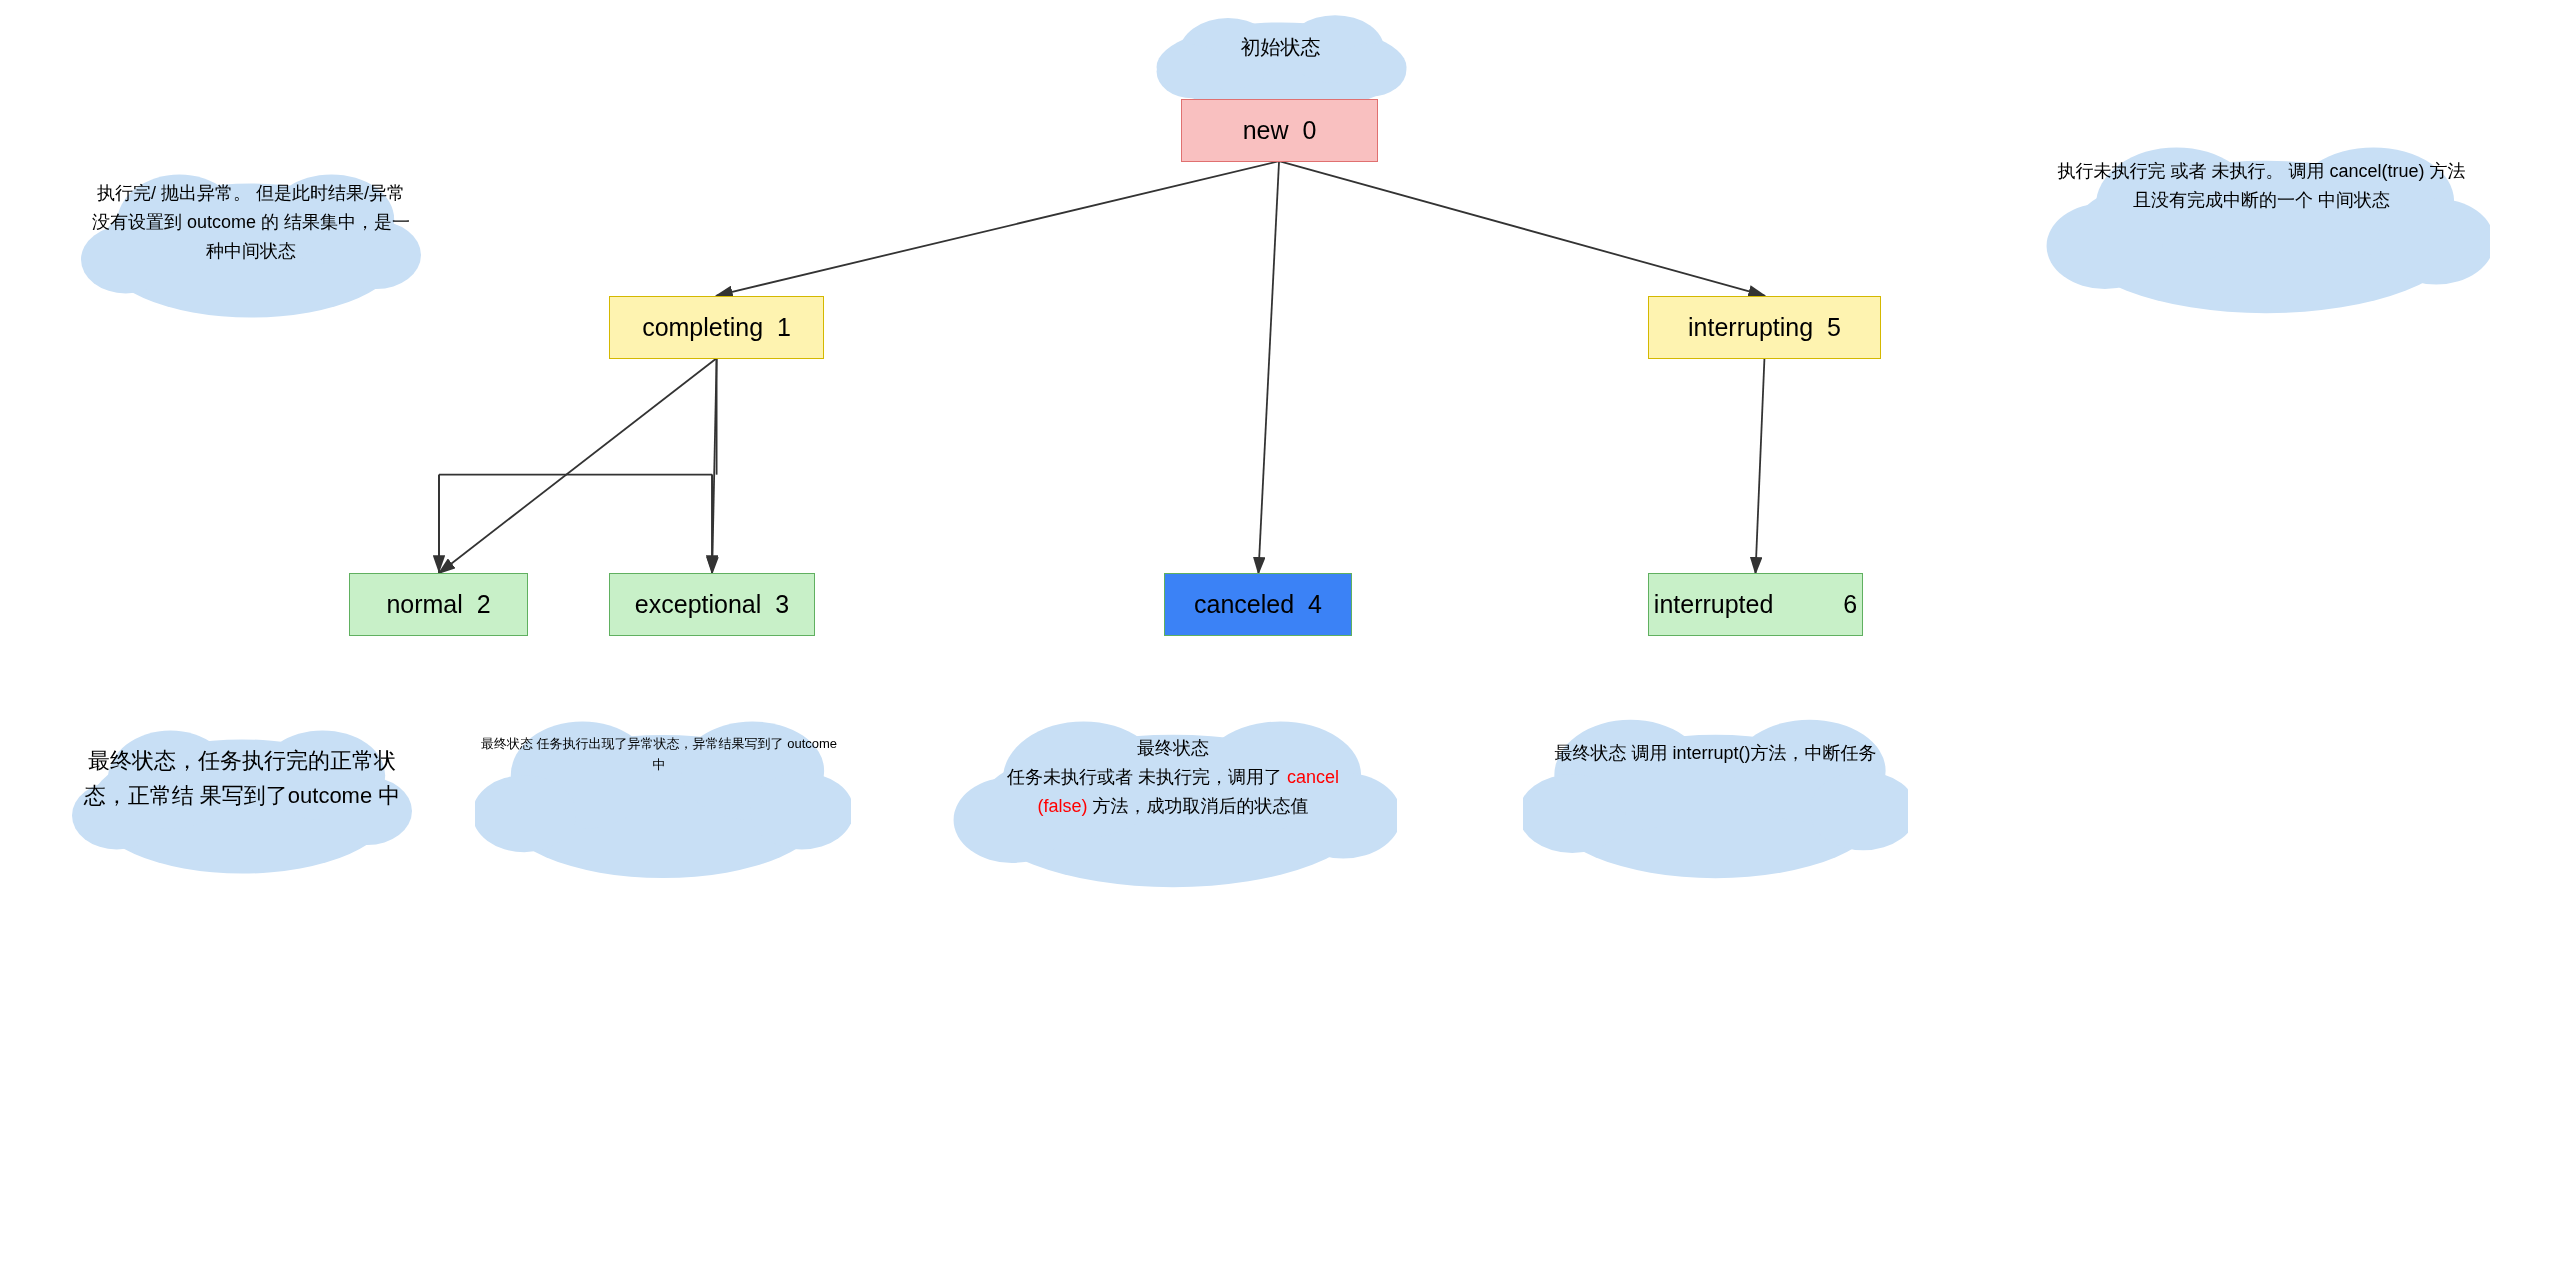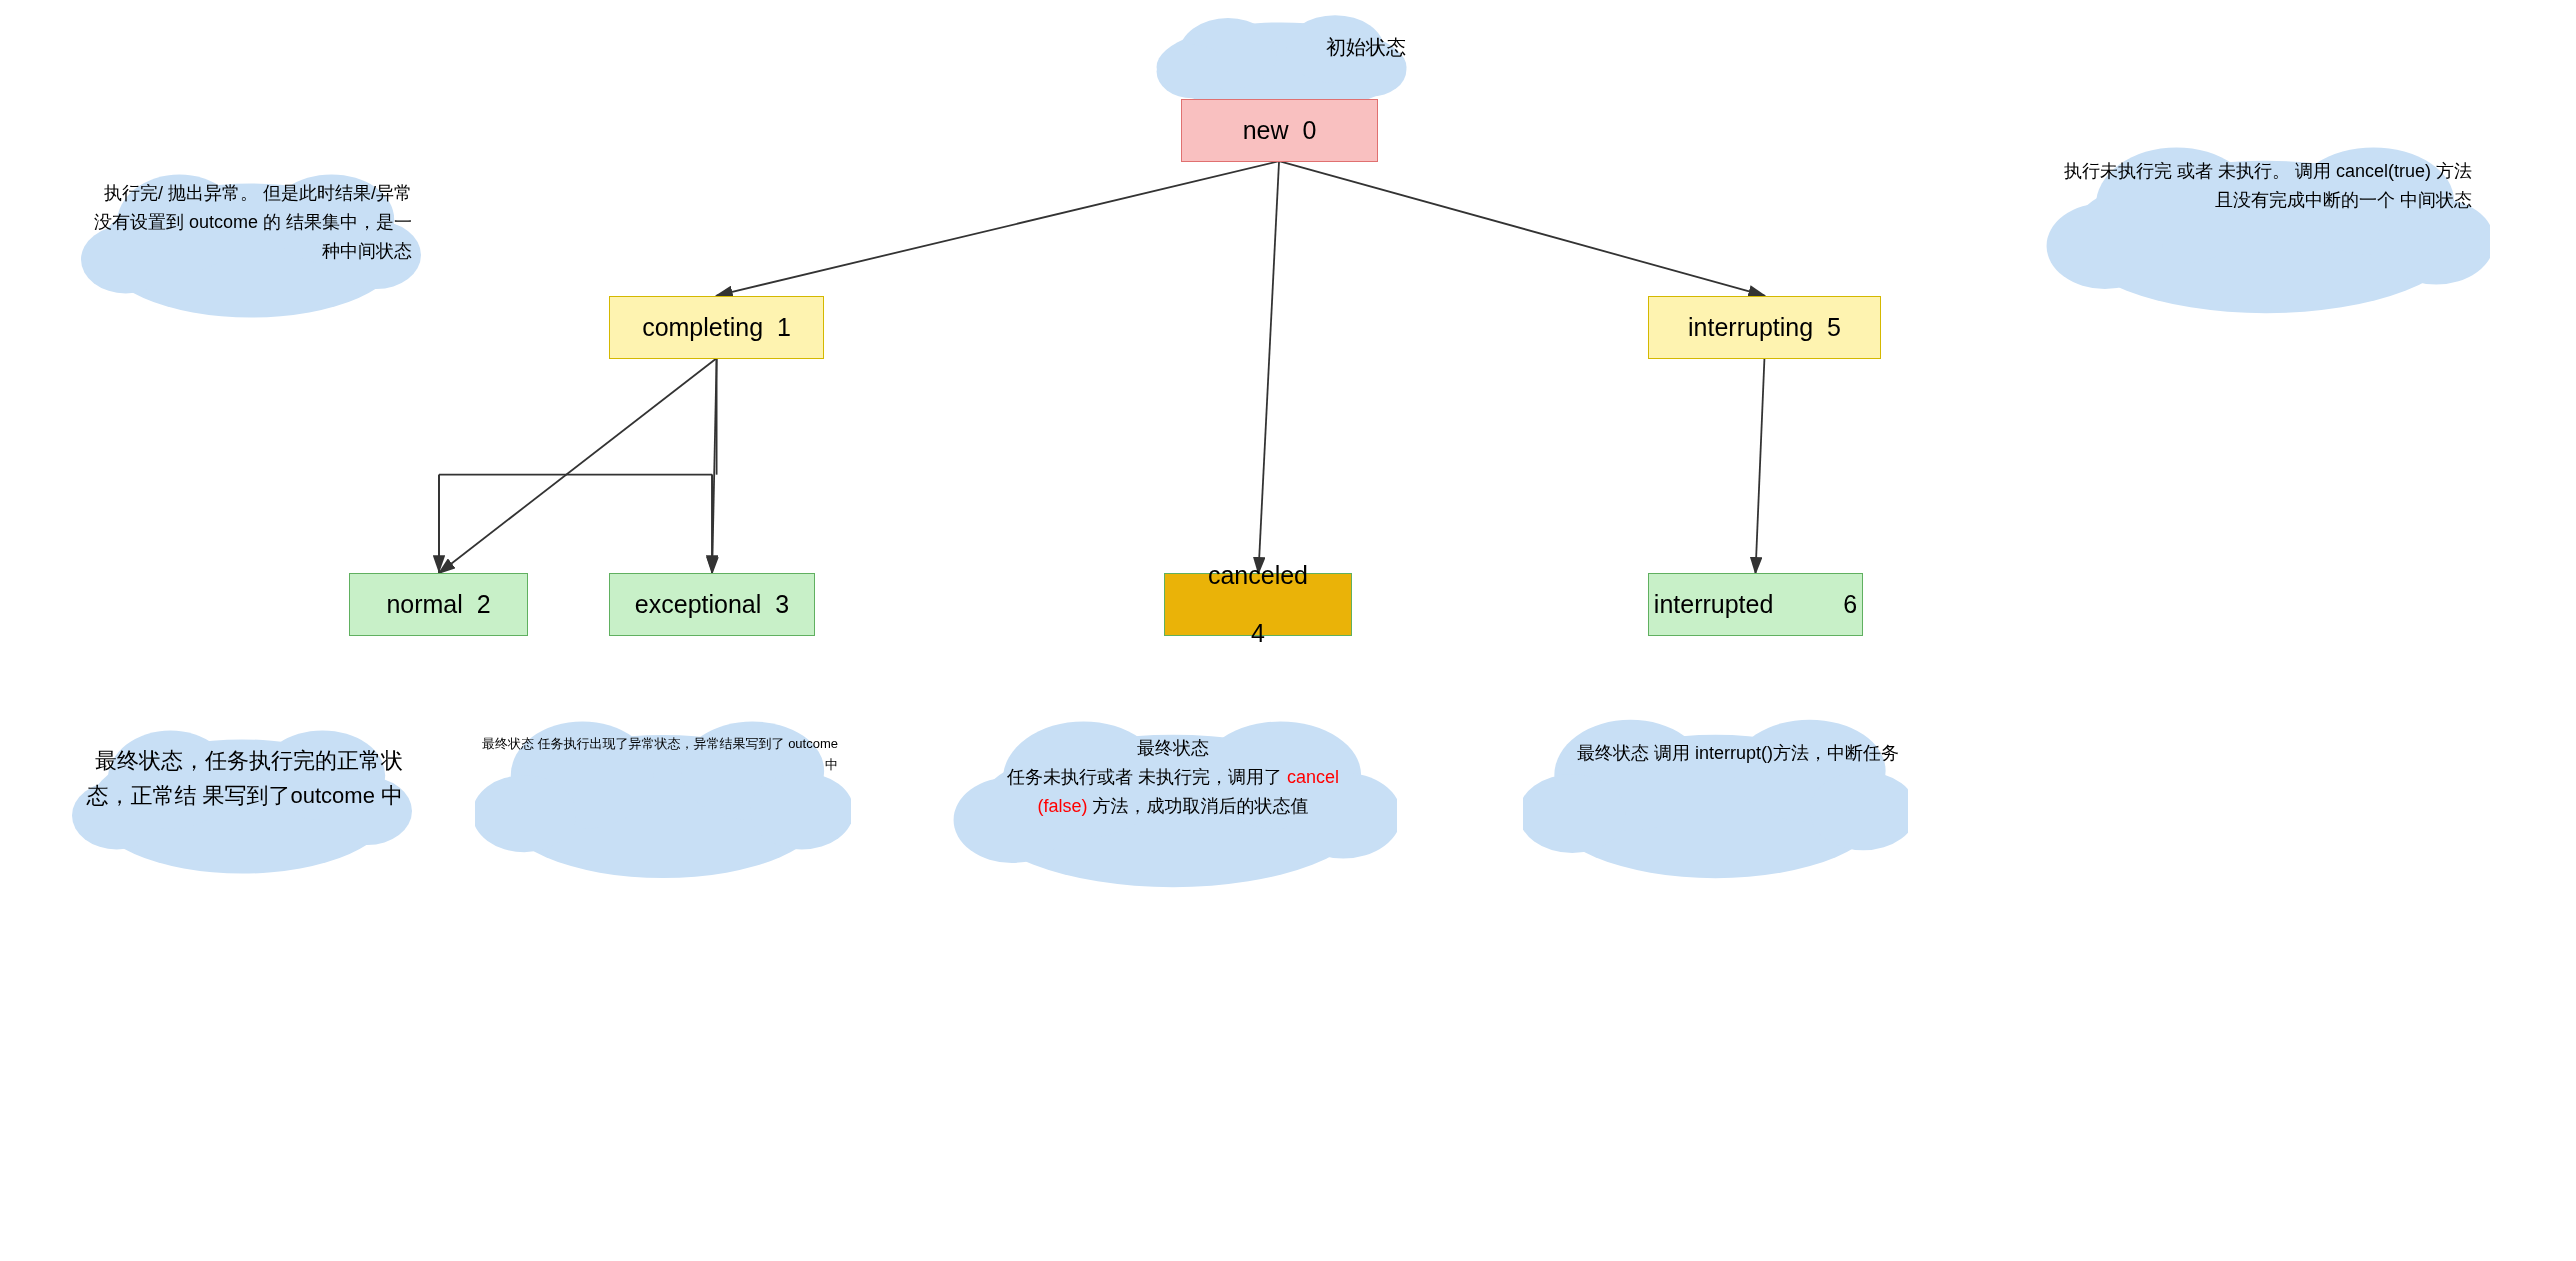--- a/index.html
+++ b/index.html
@@ -69,27 +69,26 @@
     .state-exceptional {
       background: #c8f0c8;
       border-color: #60b060;
       width: 206px;
       height: 63px;
       left: 609px;
       top: 573px;
     }
 
     .state-canceled {
-      background: #eab308;
+      background: #3b82f6;
       border-color: #60b060;
       width: 188px;
       height: 63px;
       left: 1164px;
       top: 573px;
-      flex-direction: column;
     }
 
     .state-interrupted {
       background: #c8f0c8;
       border-color: #60b060;
       width: 215px;
       height: 63px;
       left: 1648px;
       top: 573px;
       gap: 28px;
@@ -106,21 +105,21 @@
       top: 0;
       left: 0;
       width: 2576px;
       height: 1261px;
       pointer-events: none;
     }
 
     .cloud-content {
       position: absolute;
       z-index: 10;
-      text-align: right;
+      text-align: center;
       font-size: 20px;
       line-height: 1.6;
     }
   </style>
 </head>
 <body>
 
 <div class="diagram-container">
 
   <svg class="arrows-svg" viewBox="0 0 2876 1408" width="2576" height="1261">

